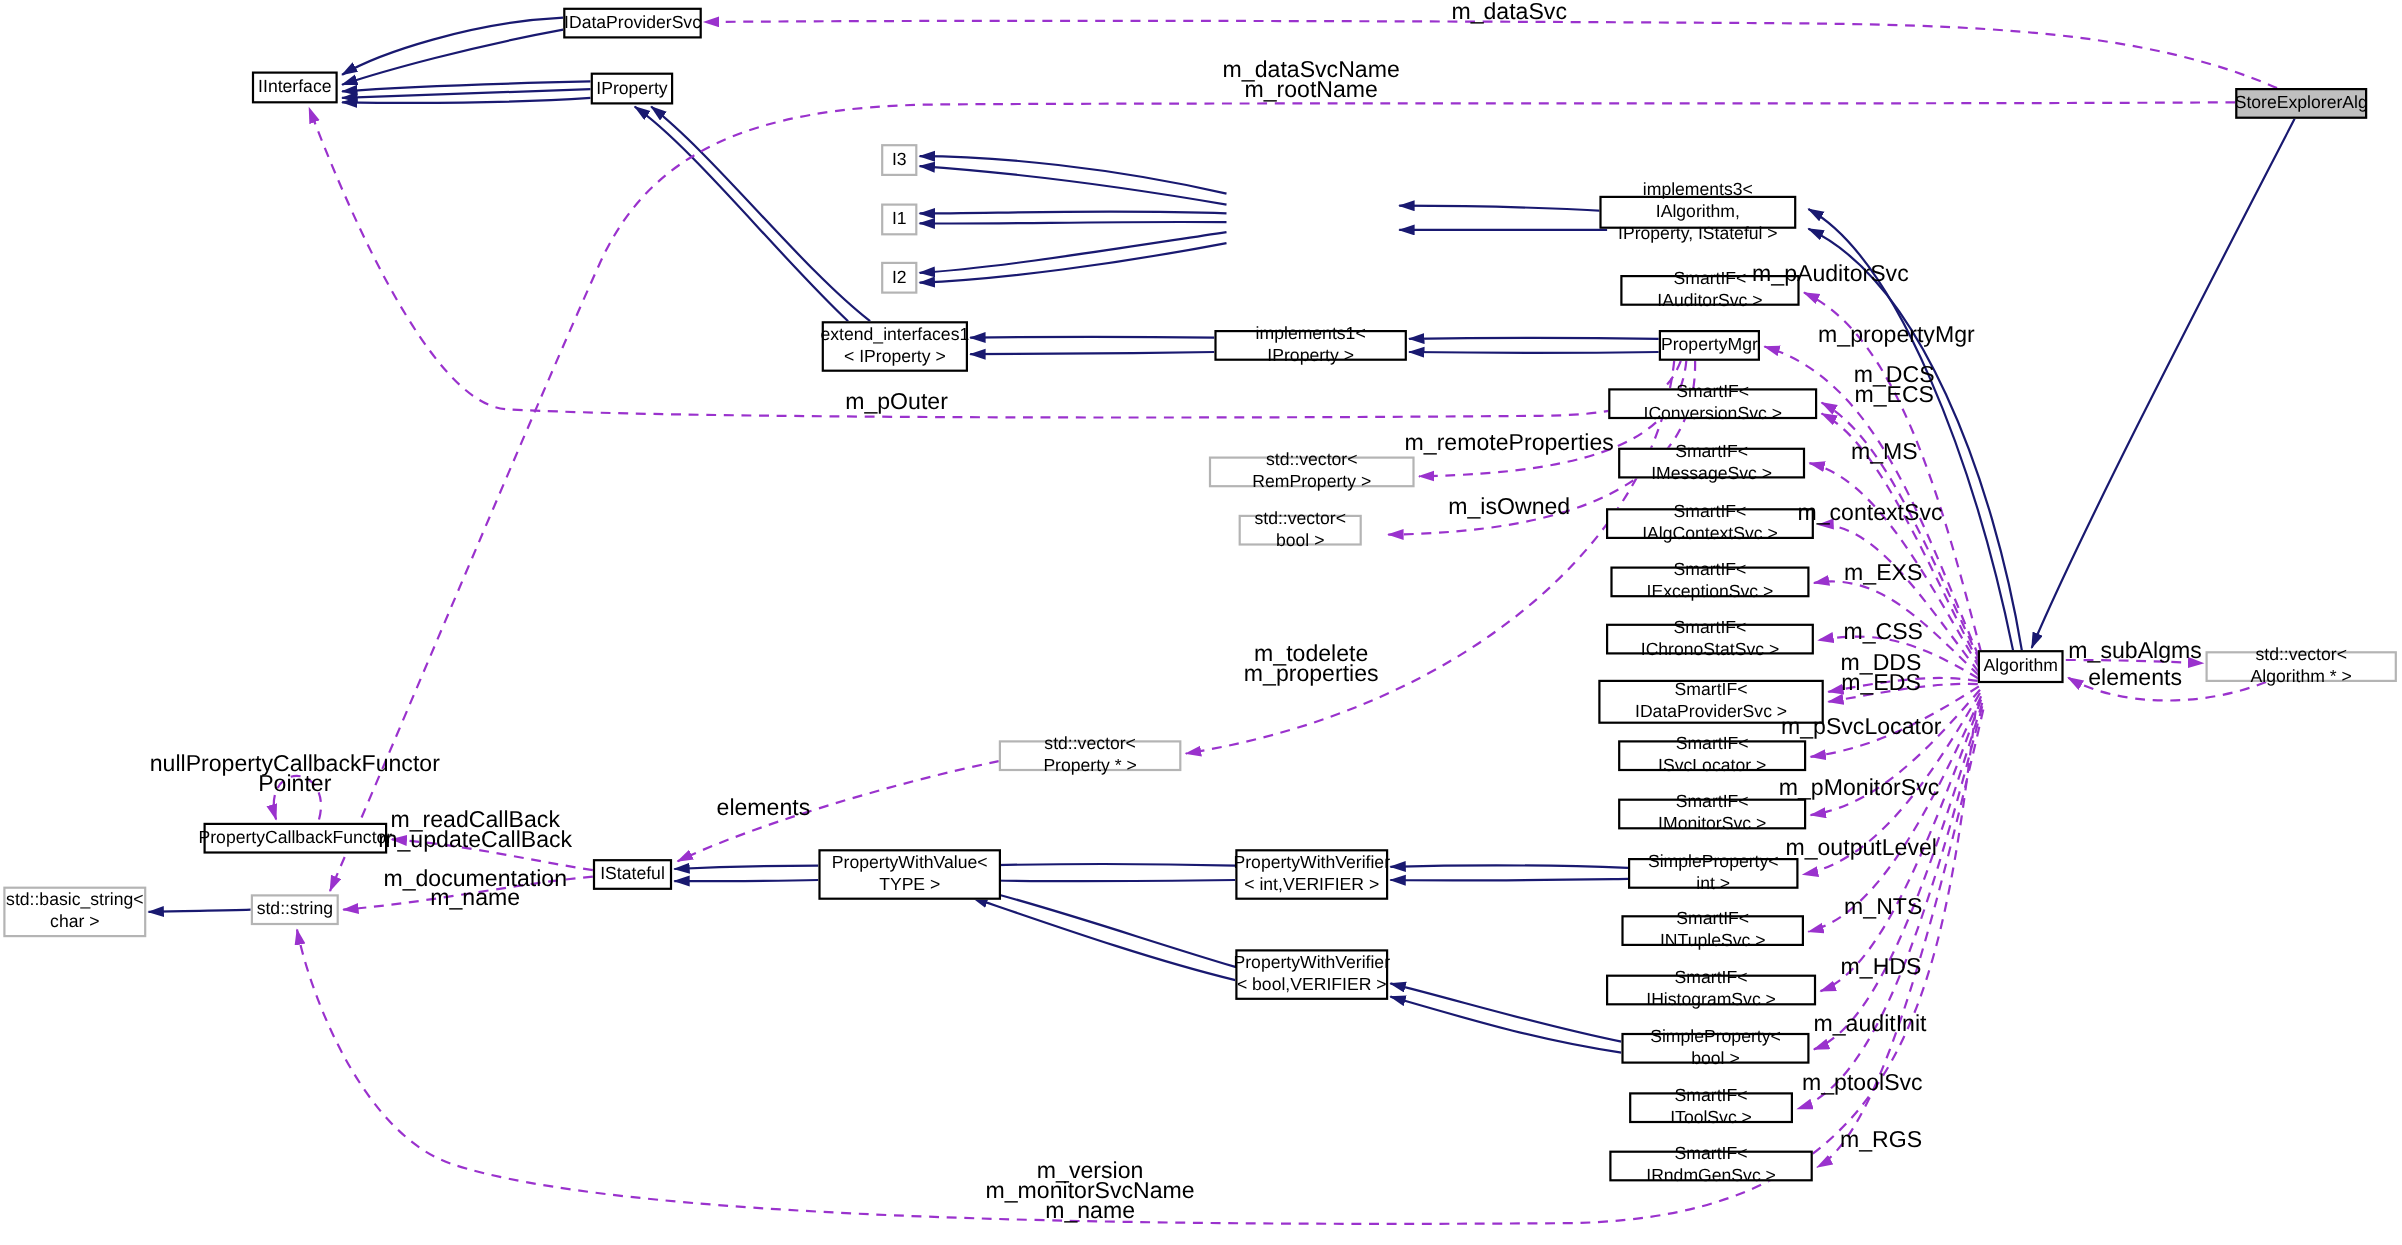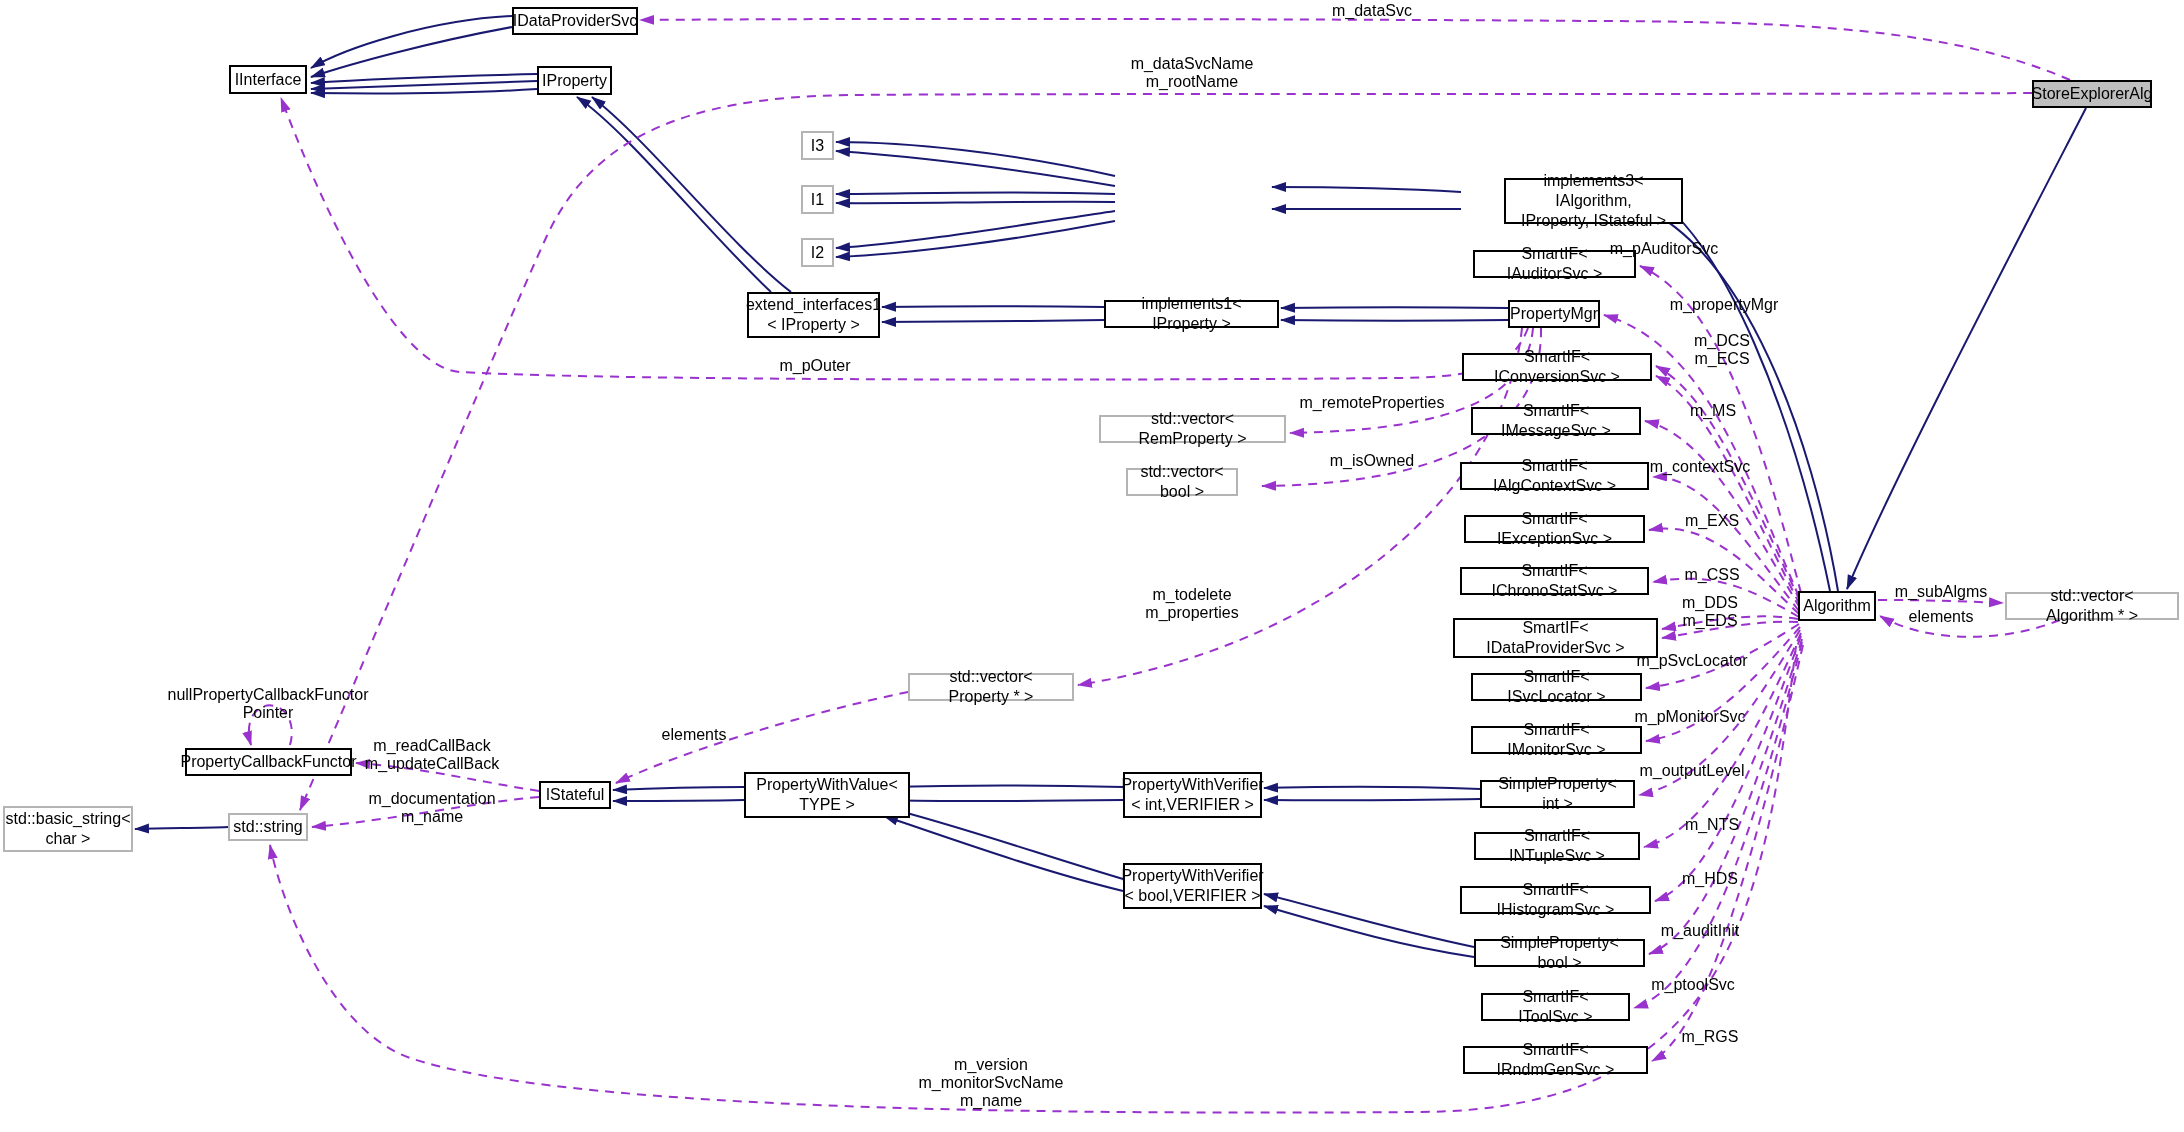--- a/index.html
+++ b/index.html
@@ -4,21 +4,21 @@
 <style>
   html,body{margin:0;padding:0;background:#ffffff;}
   #canvas{position:relative;width:2184px;height:1132px;background:#ffffff;overflow:hidden;
           font-family:"Liberation Sans","DejaVu Sans",sans-serif;color:#000;}
   #edges{position:absolute;left:0;top:0;width:2184px;height:1132px;}
   .node{position:absolute;box-sizing:border-box;background:#fff;border:2px solid #000;
         display:flex;align-items:center;justify-content:center;text-align:center;
         font-size:16px;line-height:20px;white-space:pre-line;padding:0 14px;z-index:2;}
   .node.ext{border-color:#b4b4b4;}
   .node.fill{background:#bfbfbf;}
-  .elabel{position:absolute;font-size:16px;line-height:18px;text-align:center;
+  .elabel{position:absolute;font-size:21px;line-height:18px;text-align:center;
           white-space:pre-line;transform:translateX(-50%);z-index:3;}
 </style>
 </head>
 <body>
 
 <div id="canvas">
 
   <svg id="edges" width="2184" height="1132" viewBox="0 0 2184 1132">
     <defs>
       <marker id="ai" markerUnits="userSpaceOnUse" markerWidth="16" markerHeight="12" refX="14" refY="5" orient="auto">
@@ -100,21 +100,21 @@
     </g>
   </svg>
 
   <div class="node" style="left:512px;top:7px;width:126px;height:28px">IDataProviderSvc</div>
   <div class="node" style="left:229px;top:65px;width:78px;height:29px">IInterface</div>
   <div class="node" style="left:537px;top:66px;width:75px;height:29px">IProperty</div>
   <div class="node fill" style="left:2032px;top:80px;width:120px;height:28px">StoreExplorerAlg</div>
   <div class="node ext" style="left:801px;top:131px;width:33px;height:29px">I3</div>
   <div class="node ext" style="left:801px;top:185px;width:33px;height:29px">I1</div>
   <div class="node ext" style="left:801px;top:238px;width:33px;height:29px">I2</div>
-  <div class="node" style="left:1504px;top:178px;width:179px;height:46px">implements3&lt; IAlgorithm,
+  <div class="node" style="left:1454px;top:178px;width:179px;height:30px">implements3&lt; IAlgorithm,
 IProperty, IStateful &gt;</div>
   <div class="node" style="left:747px;top:292px;width:133px;height:46px">extend_interfaces1
 &lt; IProperty &gt;</div>
   <div class="node" style="left:1104px;top:300px;width:175px;height:28px">implements1&lt; IProperty &gt;</div>
   <div class="node" style="left:1508px;top:300px;width:92px;height:28px">PropertyMgr</div>
   <div class="node" style="left:1473px;top:250px;width:163px;height:28px">SmartIF&lt; IAuditorSvc &gt;</div>
   <div class="node" style="left:1462px;top:353px;width:190px;height:28px">SmartIF&lt; IConversionSvc &gt;</div>
   <div class="node" style="left:1471px;top:407px;width:170px;height:28px">SmartIF&lt; IMessageSvc &gt;</div>
   <div class="node" style="left:1460px;top:462px;width:189px;height:28px">SmartIF&lt; IAlgContextSvc &gt;</div>
   <div class="node" style="left:1464px;top:515px;width:181px;height:28px">SmartIF&lt; IExceptionSvc &gt;</div>

